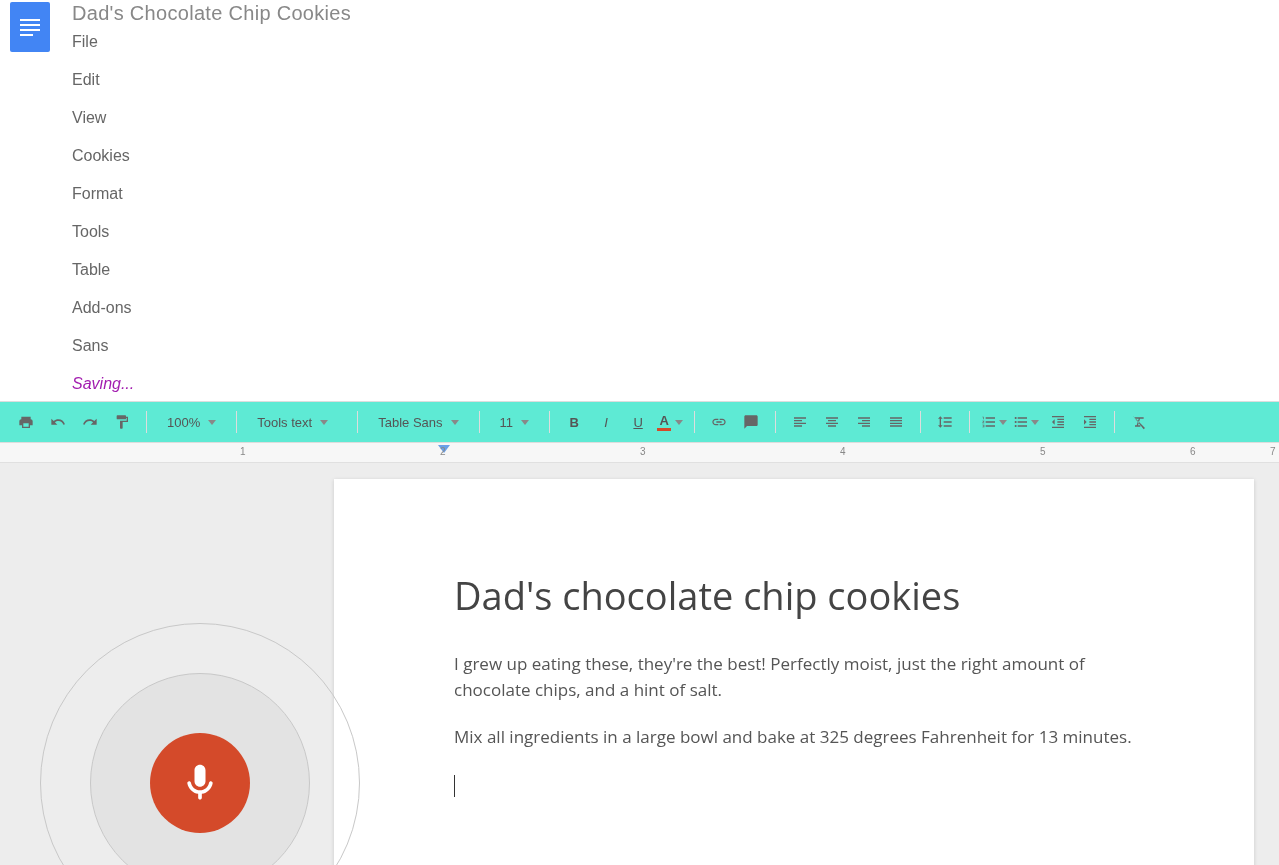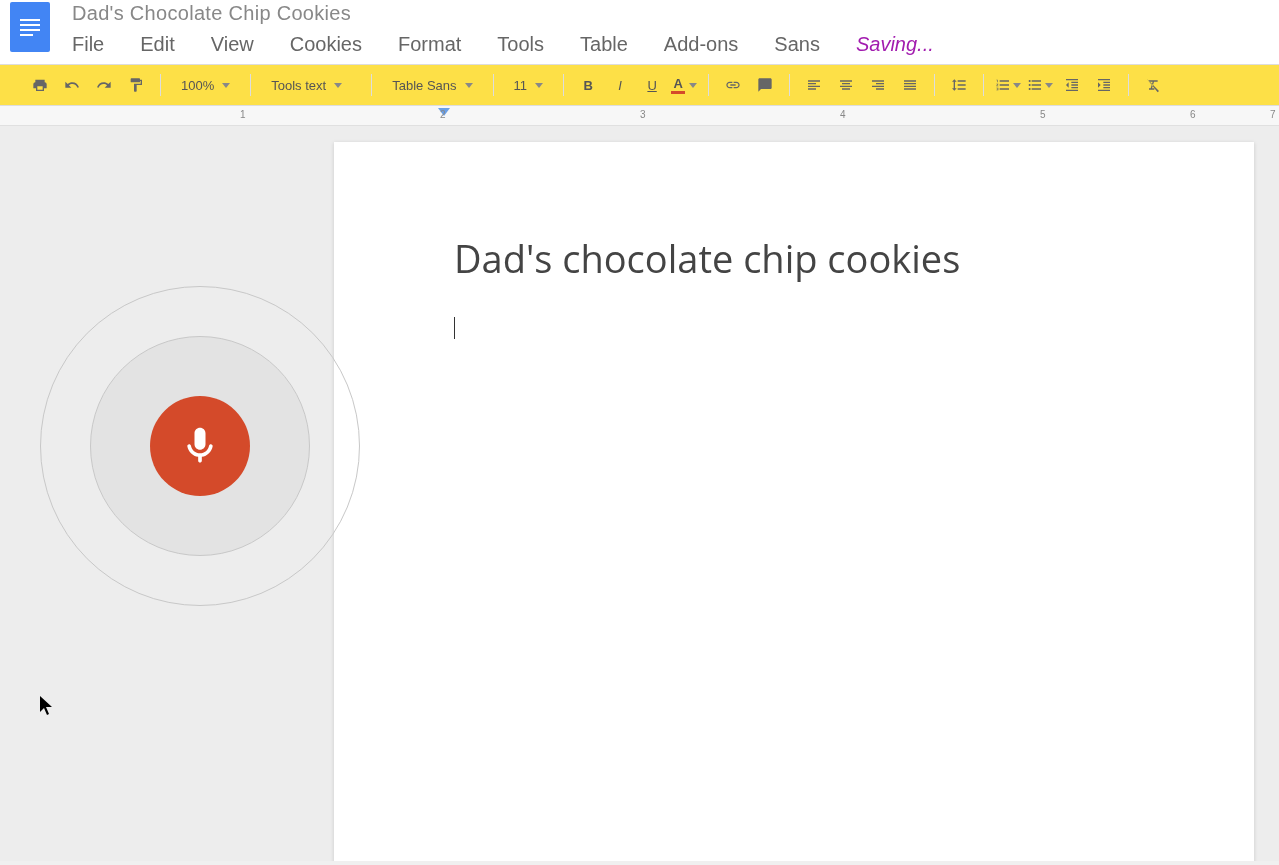--- a/index.html
+++ b/index.html
@@ -52,33 +52,34 @@
 }
 .doc-title {
   font-size: 20px;
   color: #888;
   padding: 2px 0 4px 12px;
   font-weight: 400;
   letter-spacing: 0.3px;
 }
 .menu-bar {
   display: flex;
-  gap: 36px;
+  gap: 20px;
   padding: 4px 0 8px 12px;
-  font-size: 20px;
+  font-size: 16px;
   color: #666;
+  flex-direction: column;
 }
 .menu-item { cursor: pointer; }
 .saving { color: #a21caf; font-style: italic; }
 .toolbar {
-  background: #fde047;
+  background: #5eead4;
   border-bottom: 1px solid #ddd;
   display: flex;
   align-items: center;
-  padding: 6px 26px;
+  padding: 6px 12px;
   gap: 4px;
   font-size: 13px;
   color: #555;
 }
 .tb-btn {
   width: 28px;
   height: 28px;
   display: flex;
   align-items: center;
   justify-content: center;
@@ -372,20 +373,22 @@
   <span class="ruler-mark" style="left:840px">4</span>
   <span class="ruler-mark" style="left:1040px">5</span>
   <span class="ruler-mark" style="left:1190px">6</span>
   <span class="ruler-mark" style="left:1270px">7</span>
 </div>
 
 <div class="workspace">
 
   <div class="page">
     <div class="doc-heading">Dad's chocolate chip cookies</div>
+    <div class="doc-para">I grew up eating these, they're the best!  Perfectly moist, just the right amount of chocolate chips, and a hint of salt.</div>
+    <div class="doc-para">Mix all ingredients in a large bowl and bake at 325 degrees Fahrenheit for 13 minutes.</div>
     <div class="doc-para"><span class="cursor-blink"></span></div>
   </div>
 
   <div class="voice-widget">
     <div class="voice-ring ring1"></div>
     <div class="voice-ring ring2"></div>
     <div class="voice-btn">
       <svg width="44" height="44" viewBox="0 0 24 24" fill="#fff">
         <path d="M12 14c1.66 0 3-1.34 3-3V5c0-1.66-1.34-3-3-3S9 3.34 9 5v6c0 1.66 1.34 3 3 3zm5.91-3c-.49 0-.9.36-.98.85C16.52 14.2 14.47 16 12 16s-4.52-1.8-4.93-4.15c-.08-.49-.49-.85-.98-.85-.61 0-1.09.54-1 1.14.49 3 2.89 5.35 5.91 5.78V20c0 .55.45 1 1 1s1-.45 1-1v-2.08c3.02-.43 5.42-2.78 5.91-5.78.1-.6-.39-1.14-1-1.14z"></path>
       </svg>

